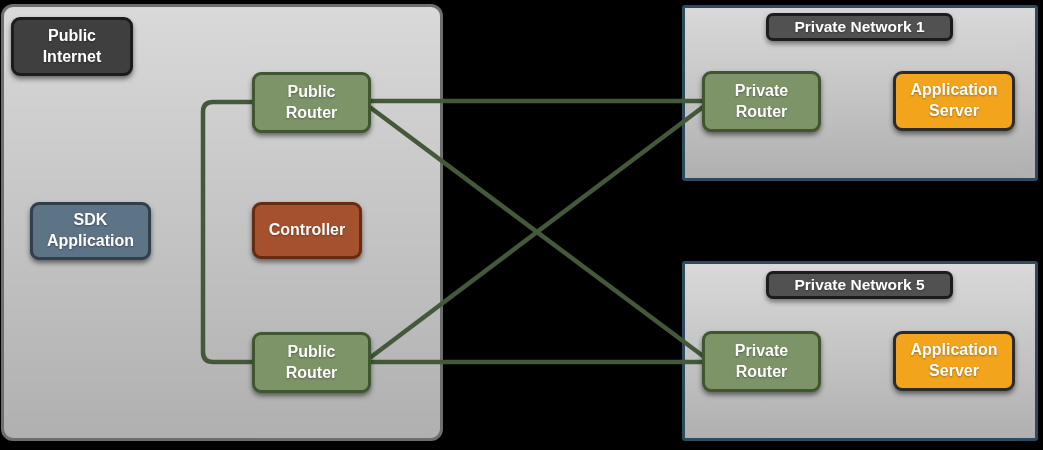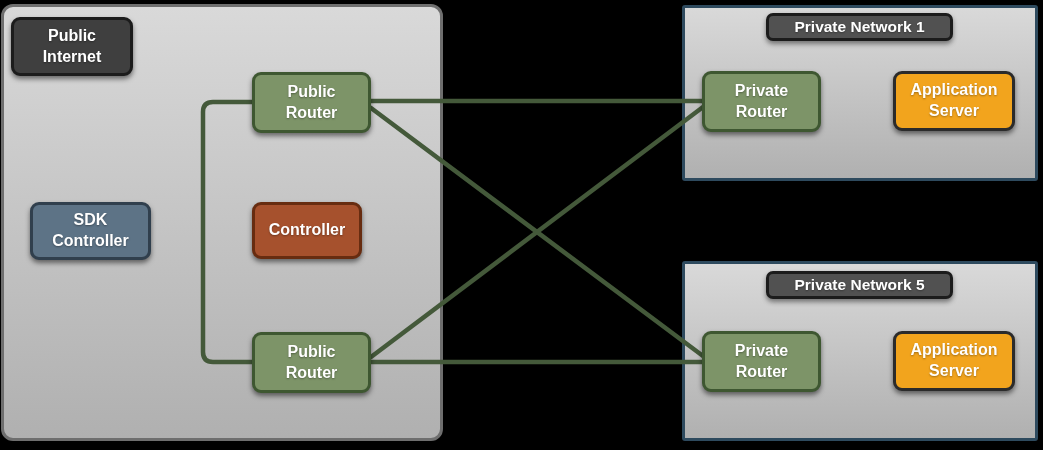--- a/index.html
+++ b/index.html
@@ -112,21 +112,21 @@
     <path d="M371,362 H703"></path>
     <path d="M371,108 L703,356"></path>
     <path d="M371,357 L703,107"></path>
   </svg>
 
   <div class="node dark-label" style="left:11px; top:11px; width:122px; height:59px;margin-top:6px;">
     <span>Public Internet</span>
   </div>
 
   <div class="node slate" style="left:30px; top:202px; width:121px; height:58px;">
-    <span>SDK Controller</span>
+    <span>SDK Application</span>
   </div>
 
   <div class="node rust" style="left:252px; top:202px; width:110px; height:57px;">
     <span>Controller</span>
   </div>
 
   <div class="node green" style="left:252px; top:72px; width:119px; height:61px;">
     <span>Public Router</span>
   </div>
 

